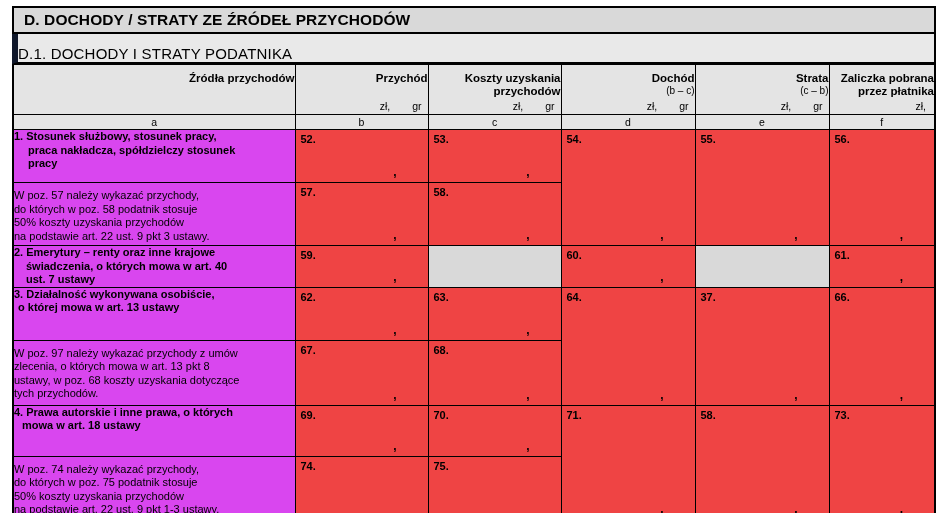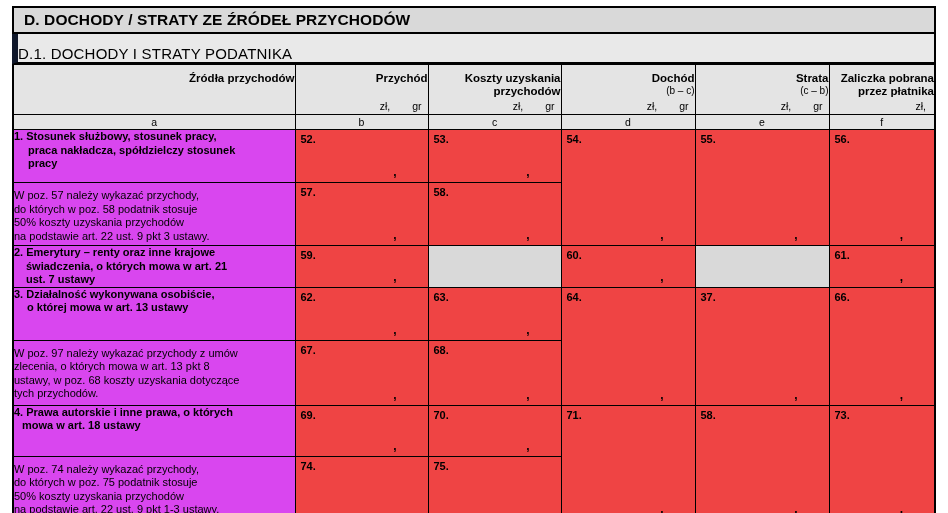--- a/index.html
+++ b/index.html
@@ -263,21 +263,21 @@
       </td>
       <td class="field">
         <span class="num">58.</span>
         <span class="comma">,</span>
       </td>
     </tr>
 
     <tr>
       <td class="desc" style="height:40px">
         <div>2. Emerytury – renty oraz inne krajowe</div>
-        <div style="padding-left:12px">świadczenia, o których mowa w art. 21</div>
+        <div style="padding-left:12px">świadczenia, o których mowa w art. 40</div>
         <div style="padding-left:12px">ust. 7 ustawy</div>
       </td>
       <td class="field">
         <span class="num">59.</span>
         <span class="comma">,</span>
       </td>
       <td class="field shaded"></td>
       <td class="field">
         <span class="num">60.</span>
         <span class="comma">,</span>
@@ -285,21 +285,21 @@
       <td class="field shaded"></td>
       <td class="field">
         <span class="num">61.</span>
         <span class="comma">,</span>
       </td>
     </tr>
 
     <tr>
       <td class="desc" style="height:52px">
         <div>3. Działalność wykonywana osobiście,</div>
-        <div style="padding-left:13px">o której mowa w art. 13 ustawy</div>
+        <div style="padding-left:4px">o której mowa w art. 13 ustawy</div>
       </td>
       <td class="field">
         <span class="num">62.</span>
         <span class="comma">,</span>
       </td>
       <td class="field">
         <span class="num">63.</span>
         <span class="comma">,</span>
       </td>
       <td class="field" rowspan="2">

